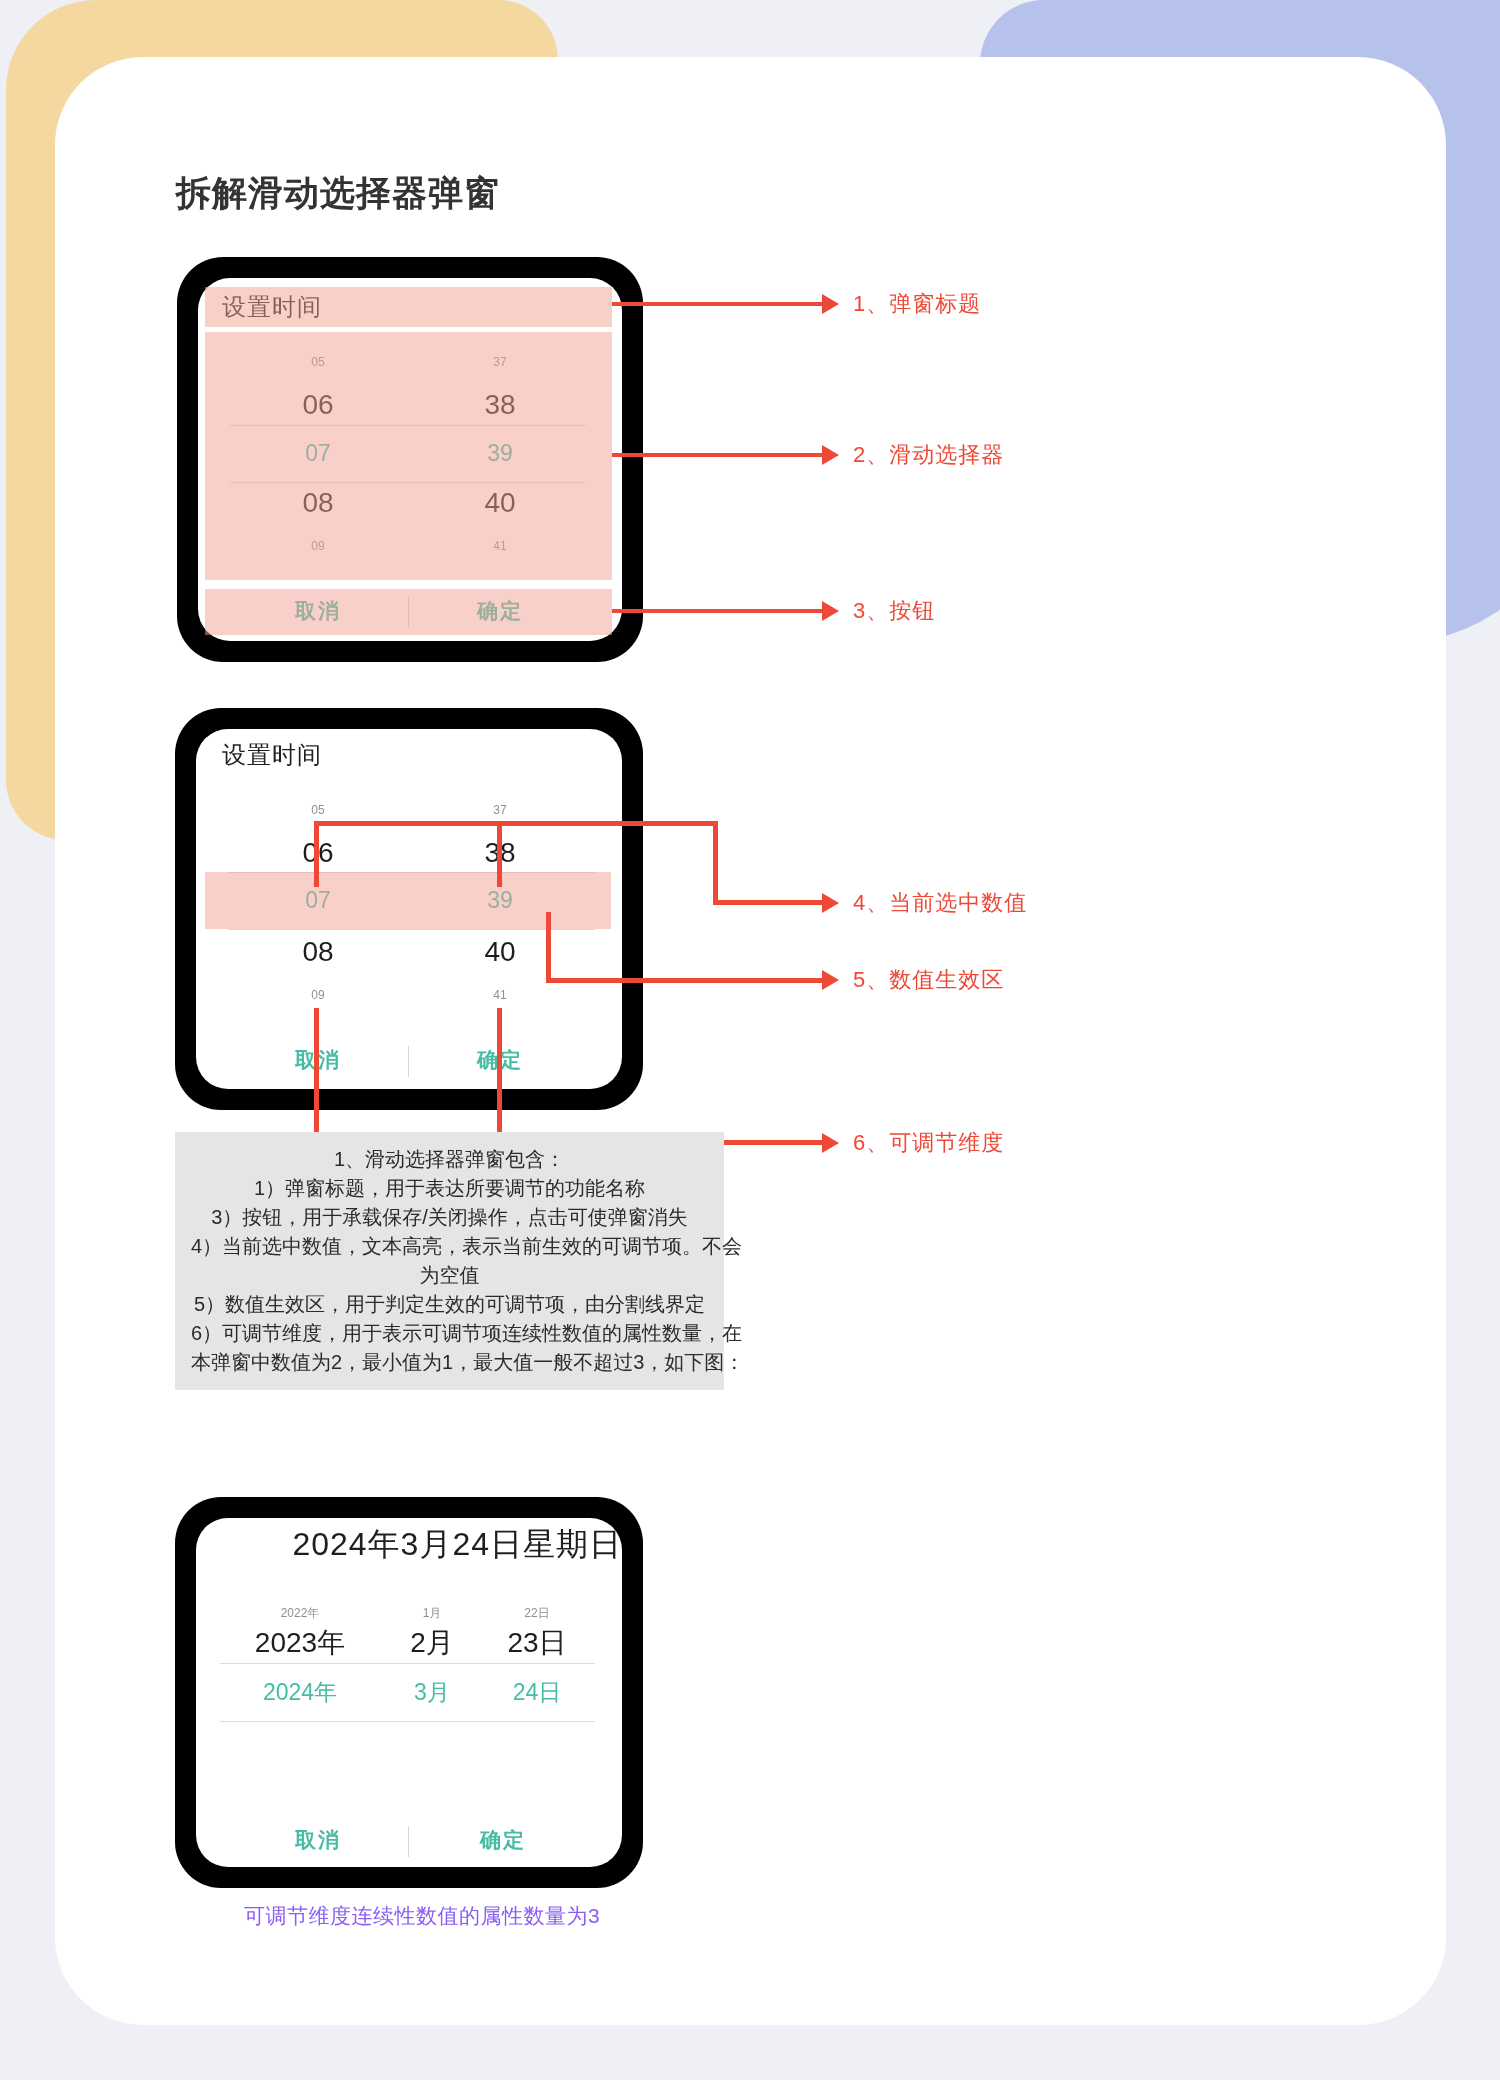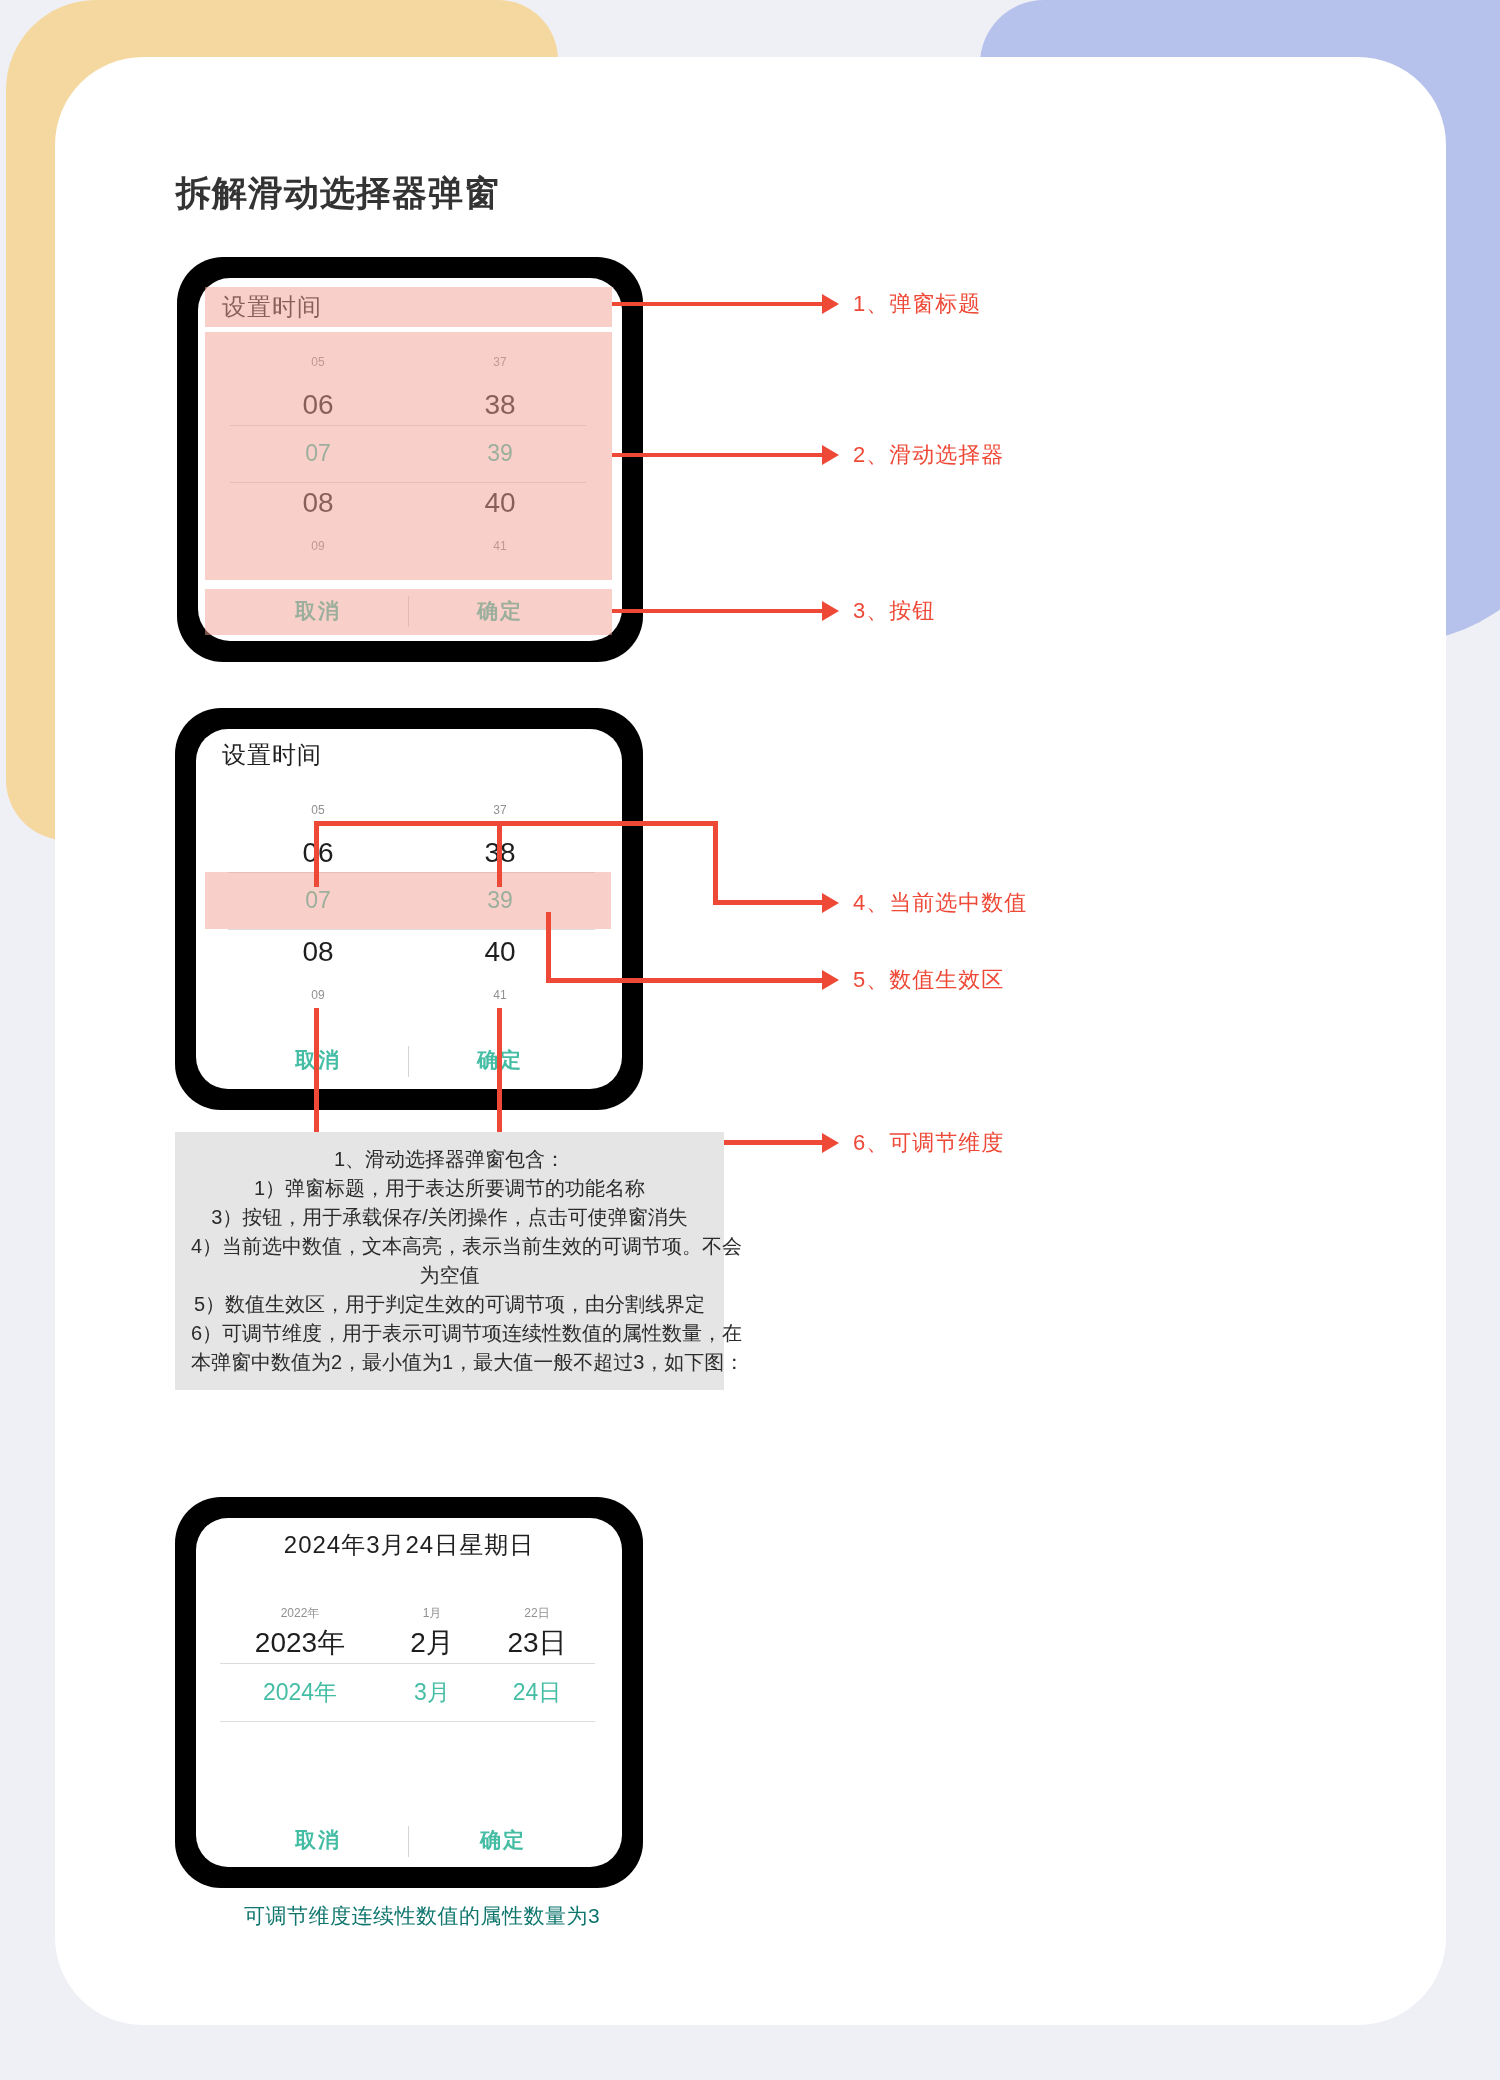--- a/index.html
+++ b/index.html
@@ -23,21 +23,21 @@
   .phone{position:absolute;background:#000000;border-radius:46px;}
   #phoneA{left:177px;top:257px;width:466px;height:405px;}
   #phoneB{left:175px;top:708px;width:468px;height:402px;}
   #phoneC{left:175px;top:1497px;width:468px;height:391px;}
   .screen{position:absolute;inset:21px;background:#ffffff;border-radius:32px;}
 
   .ptitle{position:absolute;transform:translateY(-50%);font-size:24px;font-weight:500;
           color:#1f1f1f;letter-spacing:1px;white-space:nowrap;}
   #phoneA .ptitle{left:24px;top:29px;}
   #phoneB .ptitle{left:26px;top:26px;}
-  #phoneC .ptitle{left:0;width:100%;top:27px;text-align:center;font-size:24px;font-weight:400;}
+  #phoneC .ptitle{left:0;width:100%;top:27px;text-align:right;font-size:32px;font-weight:400;}
 
   .cell{position:absolute;transform:translate(-50%,-50%);white-space:nowrap;}
   .t-gray{color:#909090;font-size:12px;}
   .t-dark{color:#1e1e1e;font-size:28px;font-weight:500;}
   .t-sel{color:#44bda4;font-size:23px;font-weight:500;}
   .t-btn{color:#44bda4;font-size:21px;font-weight:700;letter-spacing:2px;}
 
   #phoneA .c0{left:120px;} #phoneA .c1{left:302px;}
   #phoneA .r0{top:84px;} #phoneA .r1{top:127px;} #phoneA .r2{top:175px;}
   #phoneA .r3{top:225px;} #phoneA .r4{top:268px;}
@@ -94,21 +94,21 @@
   .ln-b6b{left:497px;top:1008px;width:5px;height:137px;}
   .ln-b6c{left:314px;top:1140px;width:508px;height:5px;}
   .ah-b6{left:822px;top:1143px;} .lb-b6{left:853px;top:1143px;}
 
   
   #notes{position:absolute;left:175px;top:1132px;width:517px;background:#e5e5e6;
          padding:13px 16px;text-align:center;}
   .note-line{font-size:20px;line-height:29px;color:#2b2b2b;white-space:nowrap;}
 
   #caption{position:absolute;left:188px;top:1902px;width:468px;text-align:center;
-           font-size:21px;color:#0f766e;letter-spacing:0.5px;}
+           font-size:21px;color:#8b5cf6;letter-spacing:0.5px;}
 </style>
 </head>
 <body>
 
 <div id="page">
   <div id="blob-yellow"></div>
   <div id="blob-lavender"></div>
   <div id="card"></div>
 
   <h1 id="page-title">拆解滑动选择器弹窗</h1>

